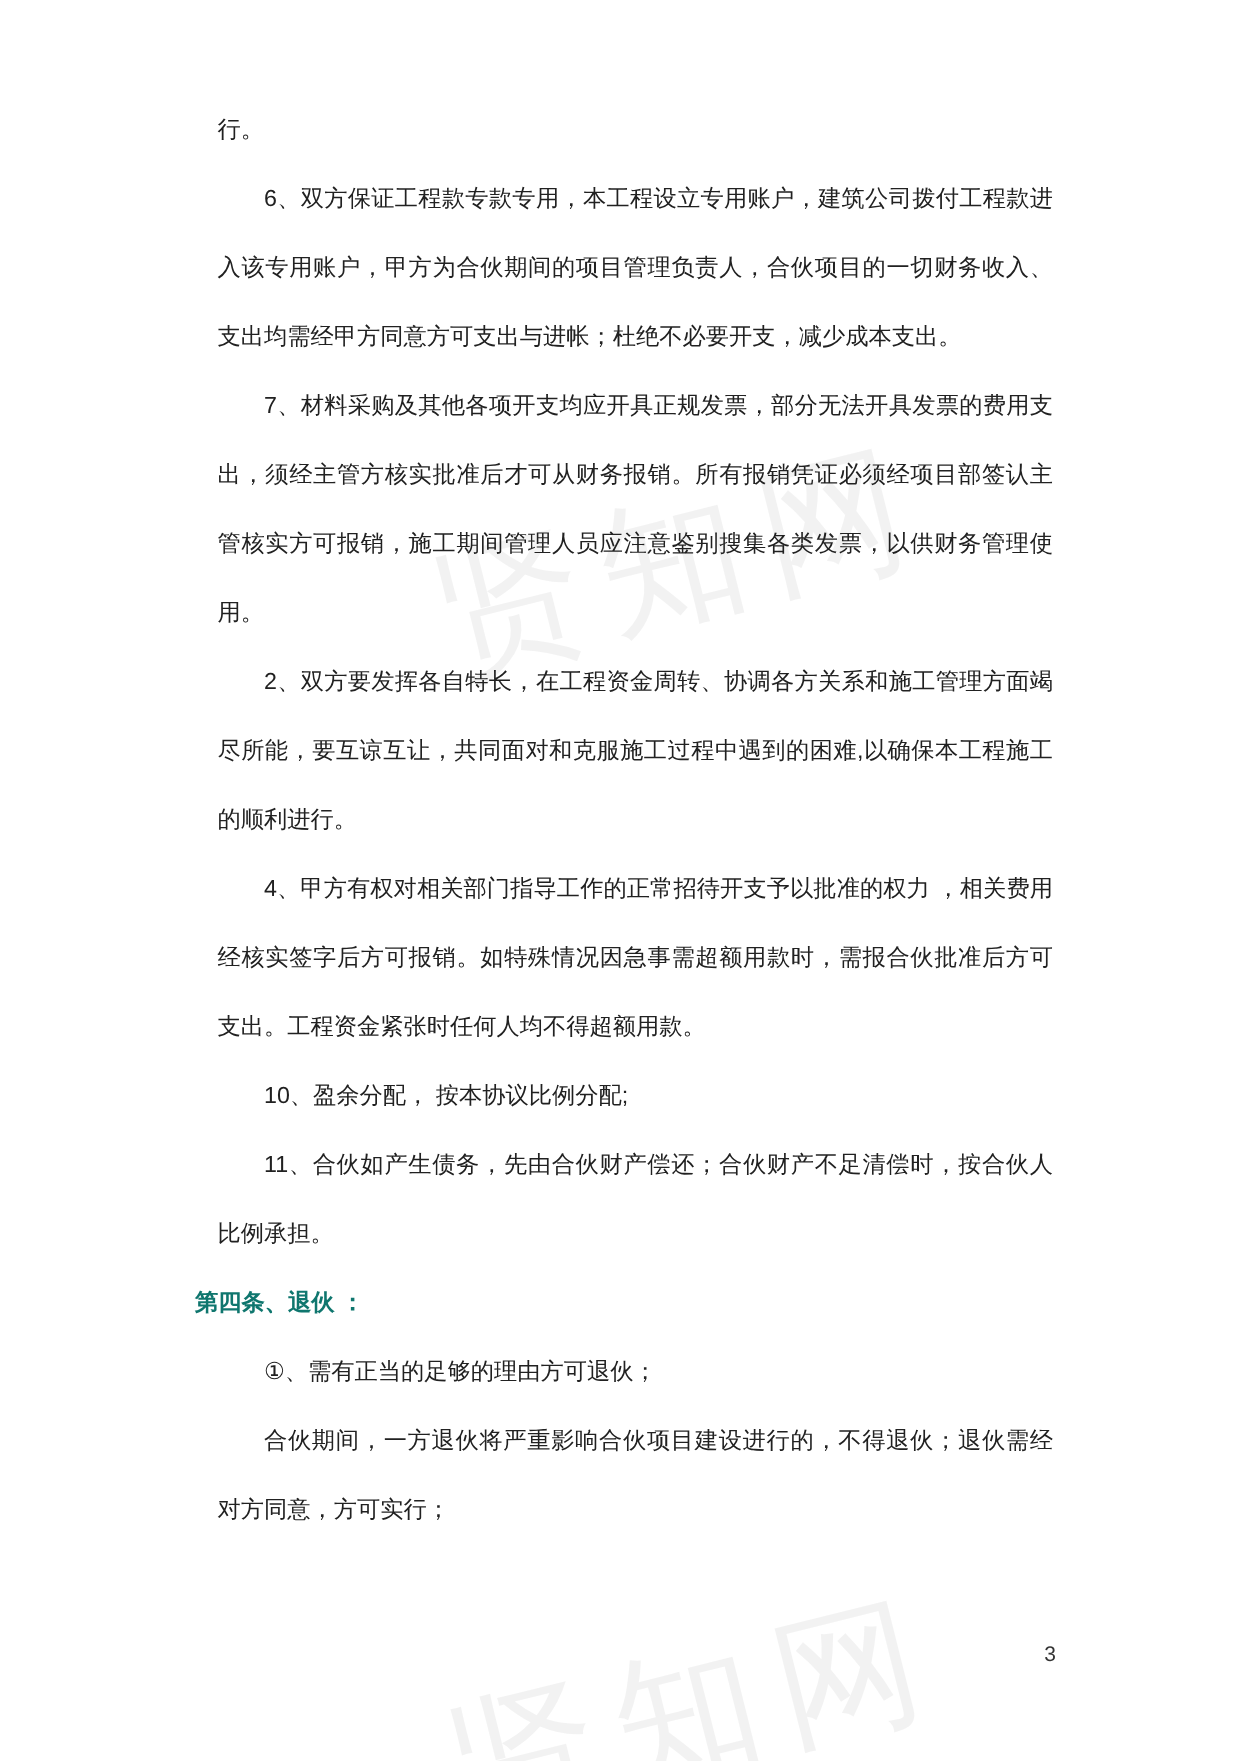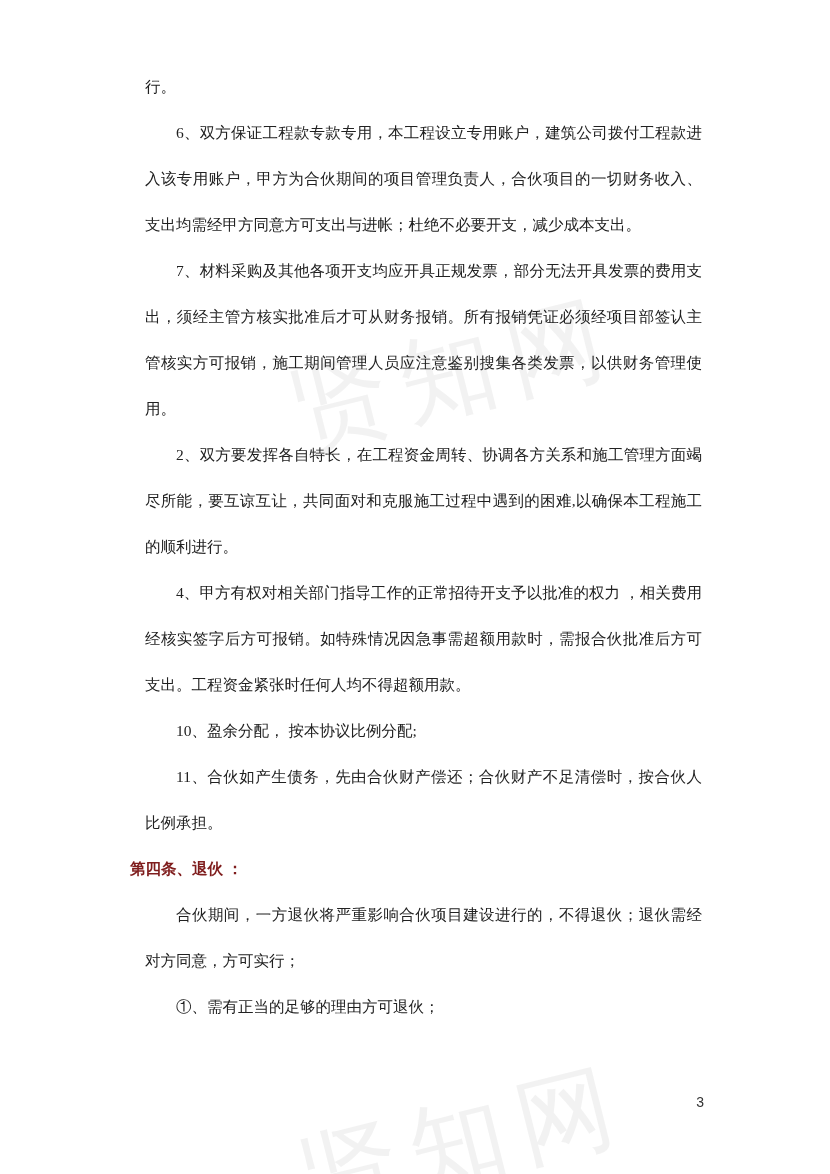--- a/index.html
+++ b/index.html
@@ -28,33 +28,32 @@
     width: 572px;
     font-size: 15.5px;
     line-height: 46px;
     color: #212121;
     text-align: justify;
   }
   p.body-para {
     margin: 0 0 0 15px;
     text-indent: 31px;
     padding: 0;
-    font-family: Liberation Serif, serif;
   }
   p.cont-para {
     margin: 0 0 0 15px;
     text-indent: 0;
     padding: 0;
   }
   p.section-heading {
     margin: 0;
     padding: 0;
     text-indent: 0;
     font-weight: 700;
-    color: #7f1d1d;
+    color: #0f766e;
   }
   .watermark {
     position: absolute;
     font-size: 96px;
     letter-spacing: 14px;
     color: #9a9a9a;
     opacity: 0.12;
     transform: rotate(-14deg);
     white-space: nowrap;
     pointer-events: none;
@@ -80,19 +79,19 @@
 
   <div class="content">
     <p class="cont-para">行。</p>
     <p class="body-para">6、双方保证工程款专款专用，本工程设立专用账户，建筑公司拨付工程款进入该专用账户，甲方为合伙期间的项目管理负责人，合伙项目的一切财务收入、支出均需经甲方同意方可支出与进帐；杜绝不必要开支，减少成本支出。</p>
     <p class="body-para">7、材料采购及其他各项开支均应开具正规发票，部分无法开具发票的费用支出，须经主管方核实批准后才可从财务报销。所有报销凭证必须经项目部签认主管核实方可报销，施工期间管理人员应注意鉴别搜集各类发票，以供财务管理使用。</p>
     <p class="body-para">2、双方要发挥各自特长，在工程资金周转、协调各方关系和施工管理方面竭尽所能，要互谅互让，共同面对和克服施工过程中遇到的困难,以确保本工程施工的顺利进行。</p>
     <p class="body-para">4、甲方有权对相关部门指导工作的正常招待开支予以批准的权力 ，相关费用经核实签字后方可报销。如特殊情况因急事需超额用款时，需报合伙批准后方可支出。工程资金紧张时任何人均不得超额用款。</p>
     <p class="body-para">10、盈余分配， 按本协议比例分配;</p>
     <p class="body-para">11、合伙如产生债务，先由合伙财产偿还；合伙财产不足清偿时，按合伙人比例承担。</p>
     <p class="section-heading">第四条、退伙 ：</p>
+    <p class="body-para">①、需有正当的足够的理由方可退伙；</p>
     <p class="body-para">合伙期间，一方退伙将严重影响合伙项目建设进行的，不得退伙；退伙需经对方同意，方可实行；</p>
-    <p class="body-para">①、需有正当的足够的理由方可退伙；</p>
   </div>
 
   <div class="page-number">3</div>
 
 </div>
 
 </body></html>

